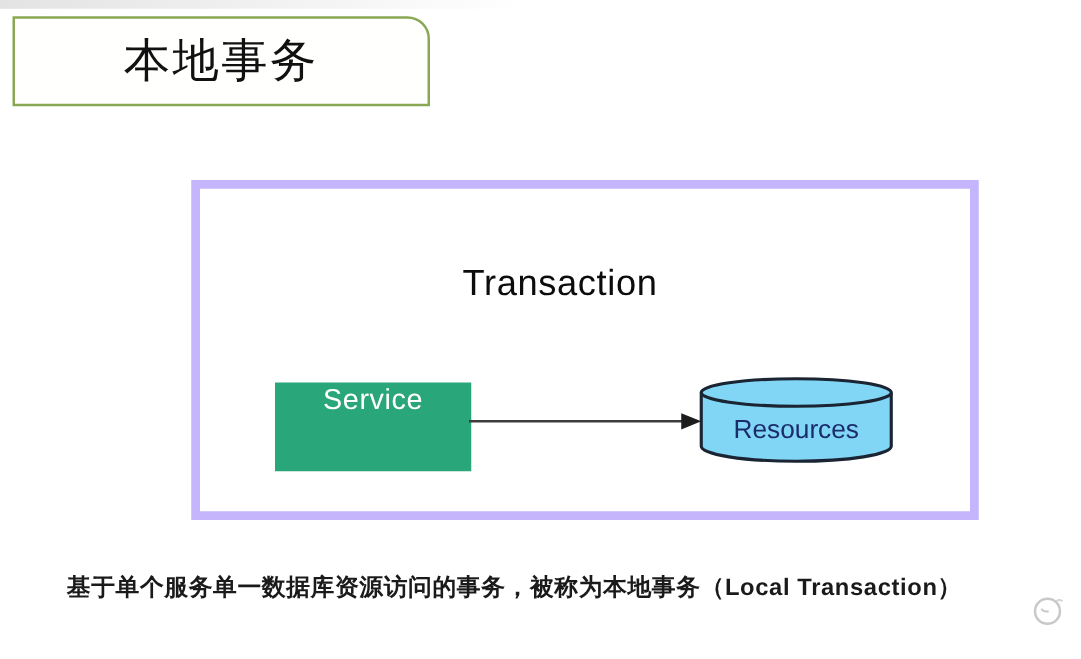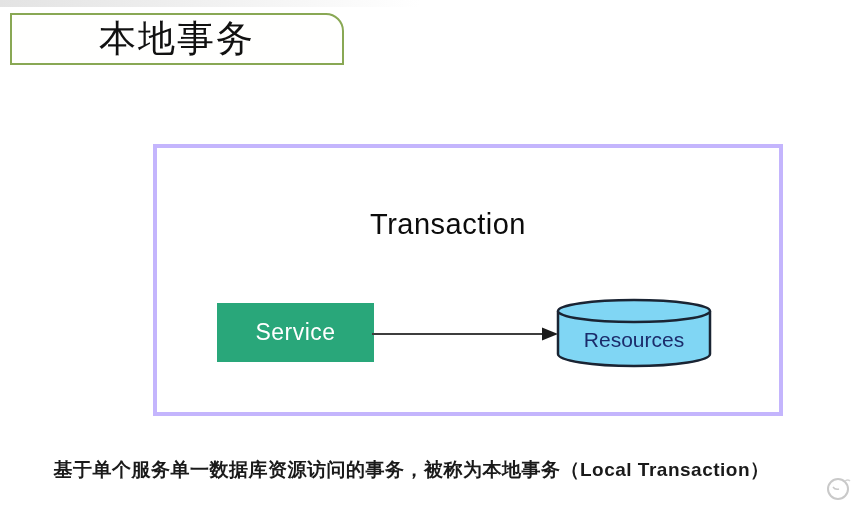--- a/index.html
+++ b/index.html
@@ -13,21 +13,21 @@
   }
   .top-strip {
     position: absolute;
     left: 0; top: 0;
     width: 420px; height: 7px;
     background: linear-gradient(to right, #e3e3e3, rgba(240,240,240,0));
   }
   .title-box {
     position: absolute;
     left: 10px; top: 13px;
-    width: 334px; height: 52px;
+    width: 334px; height: 72px;
     box-sizing: border-box;
     border: 2px solid #89a854;
     border-top-right-radius: 18px;
     background: #fffffe;
     display: flex;
     align-items: center;
     justify-content: center;
   }
   .title-text {
     font-family: "DejaVu Serif", "Liberation Serif", serif;
@@ -35,40 +35,40 @@
     color: #111111;
     letter-spacing: 2px;
     line-height: 1;
     padding-bottom: 2px;
   }
   .diagram-box {
     position: absolute;
     left: 153px; top: 144px;
     width: 630px; height: 272px;
     box-sizing: border-box;
-    border: 4px solid #c4b5fd;
+    border: 7px solid #c4b5fd;
     background: #ffffff;
   }
   .transaction-label {
     position: absolute;
     left: 0; right: 0;
     top: 60px;
     text-align: center;
     transform: translateX(-20px);
     font-size: 29px;
     color: #0c0c0c;
     letter-spacing: 0.5px;
   }
   .service-box {
     position: absolute;
     left: 60px; top: 155px;
-    width: 157px; height: 59px;
+    width: 157px; height: 71px;
     background: #29a77a;
     display: flex;
-    align-items: center;
+    align-items: flex-start;
     justify-content: center;
   }
   .service-label {
     color: #ffffff;
     font-size: 23px;
     letter-spacing: 0.5px;
   }
   .arrow-svg {
     position: absolute;
     left: 215px; top: 178px;

